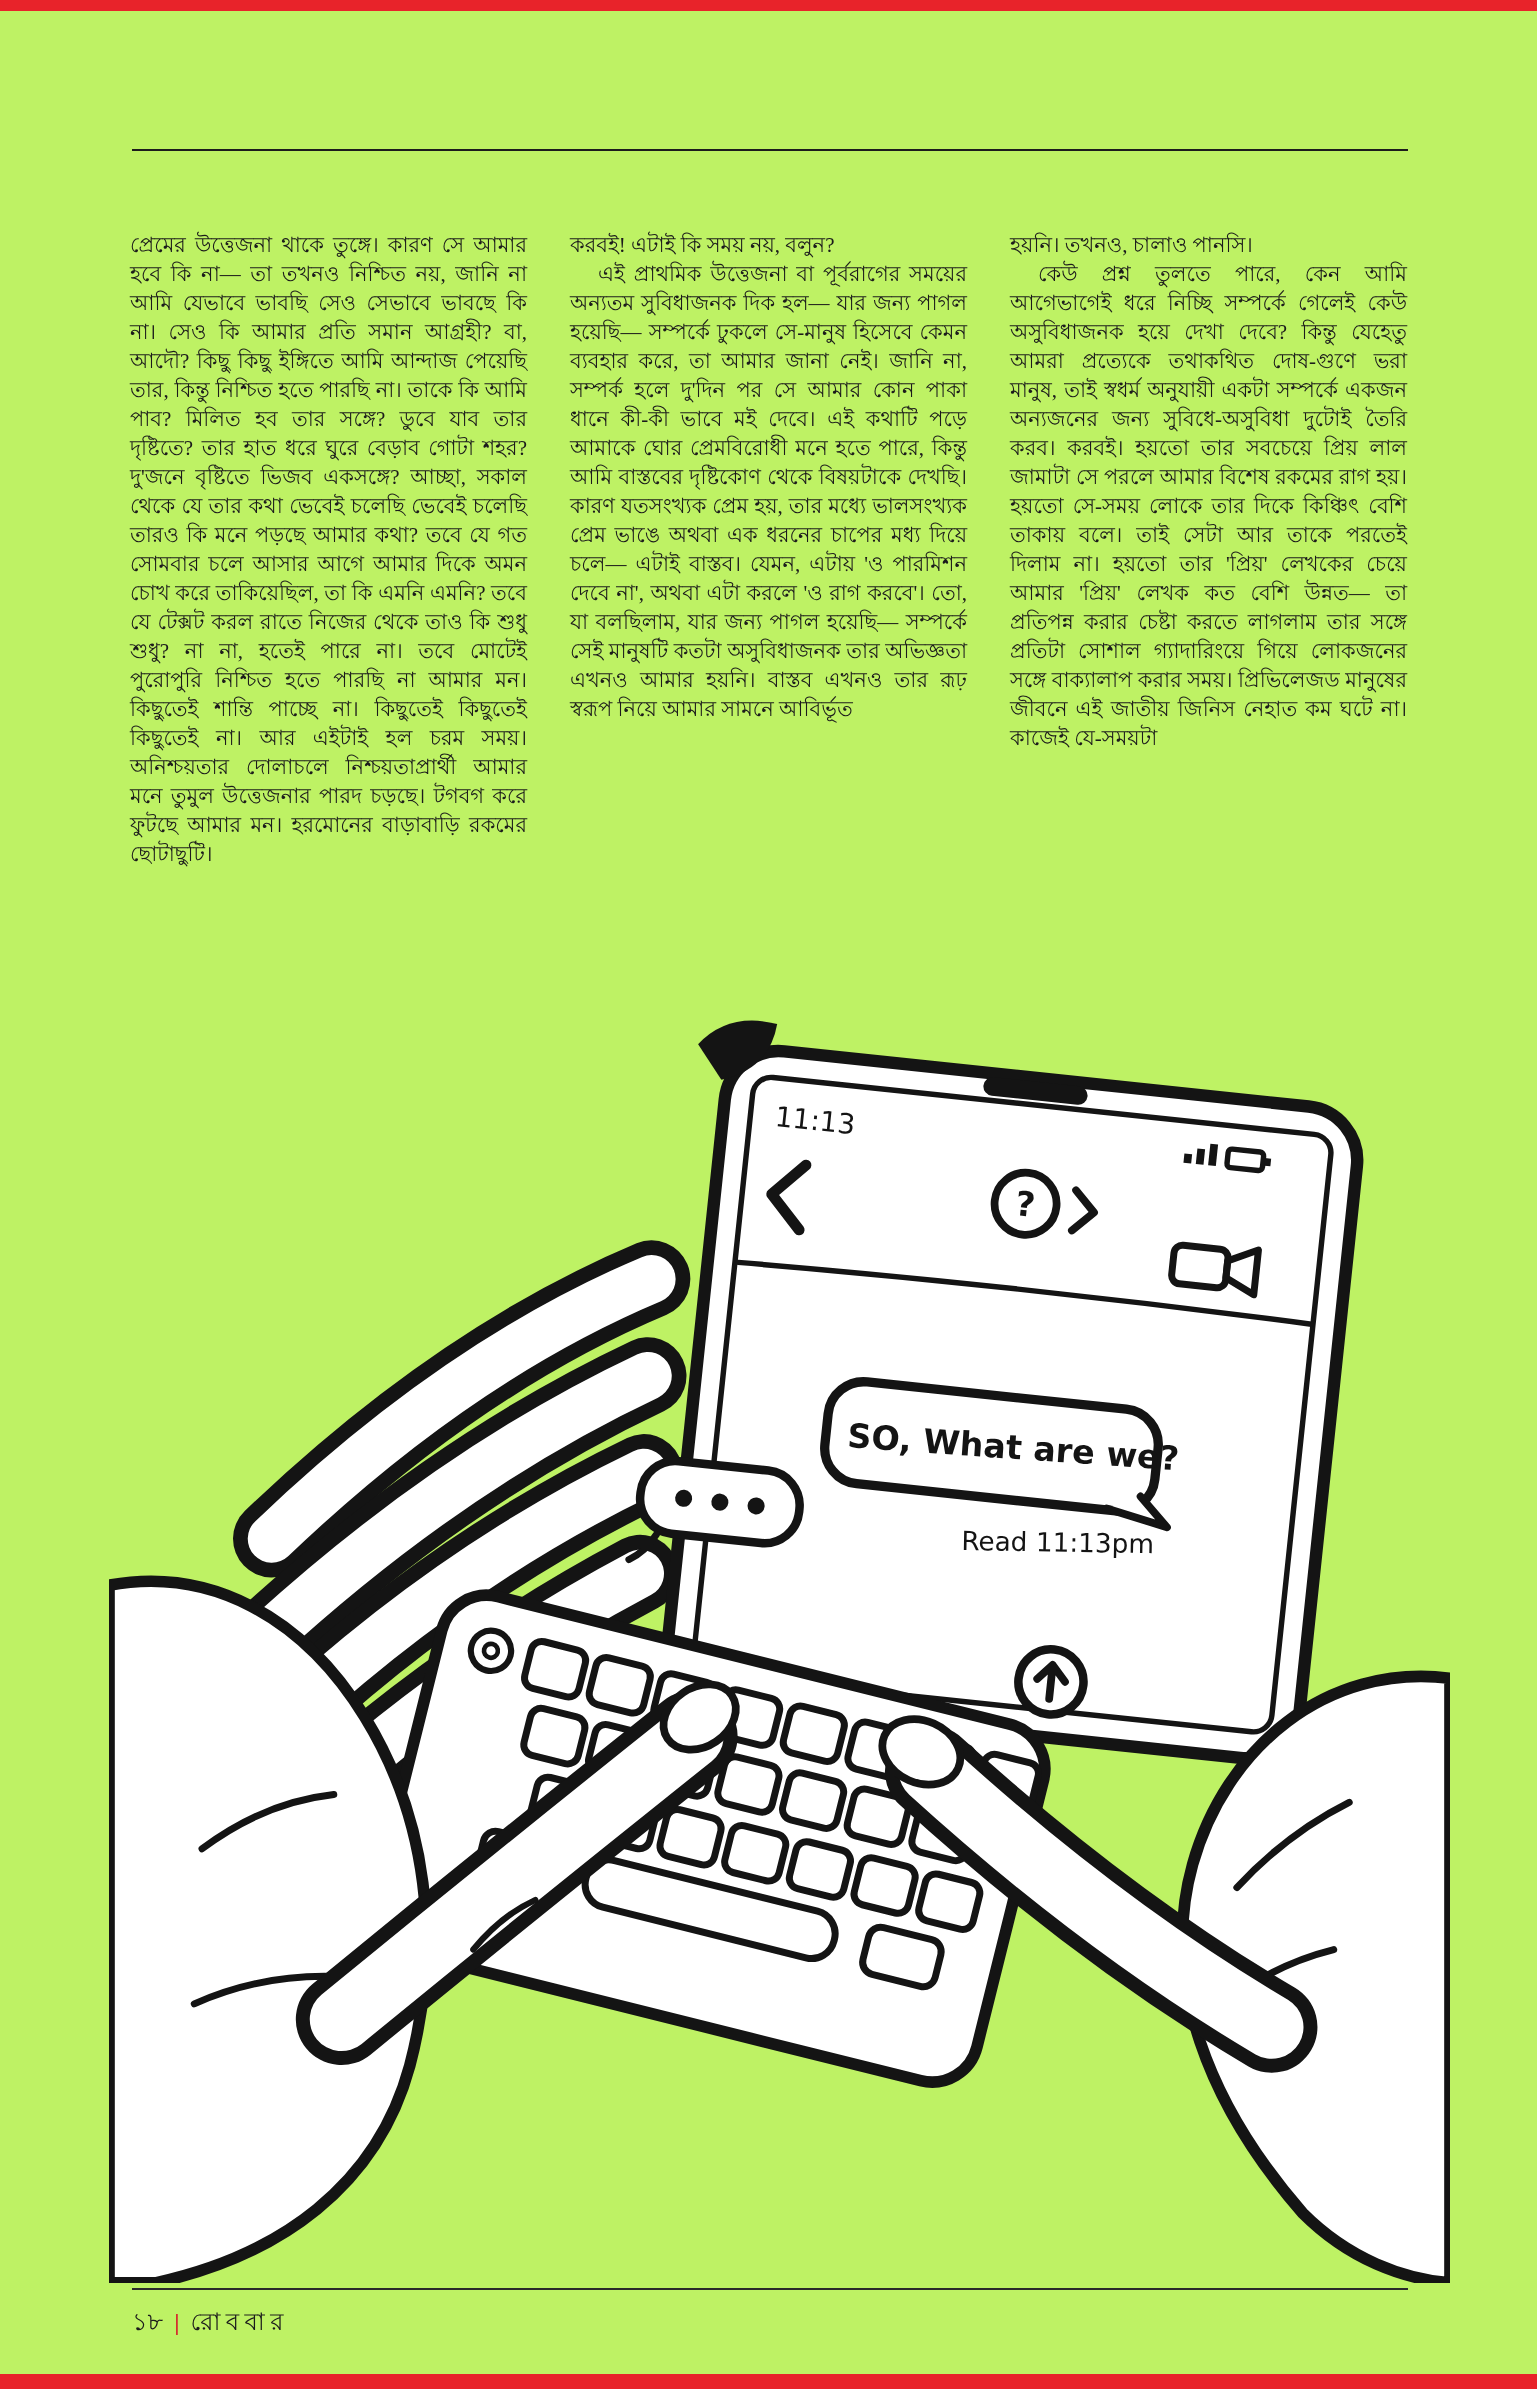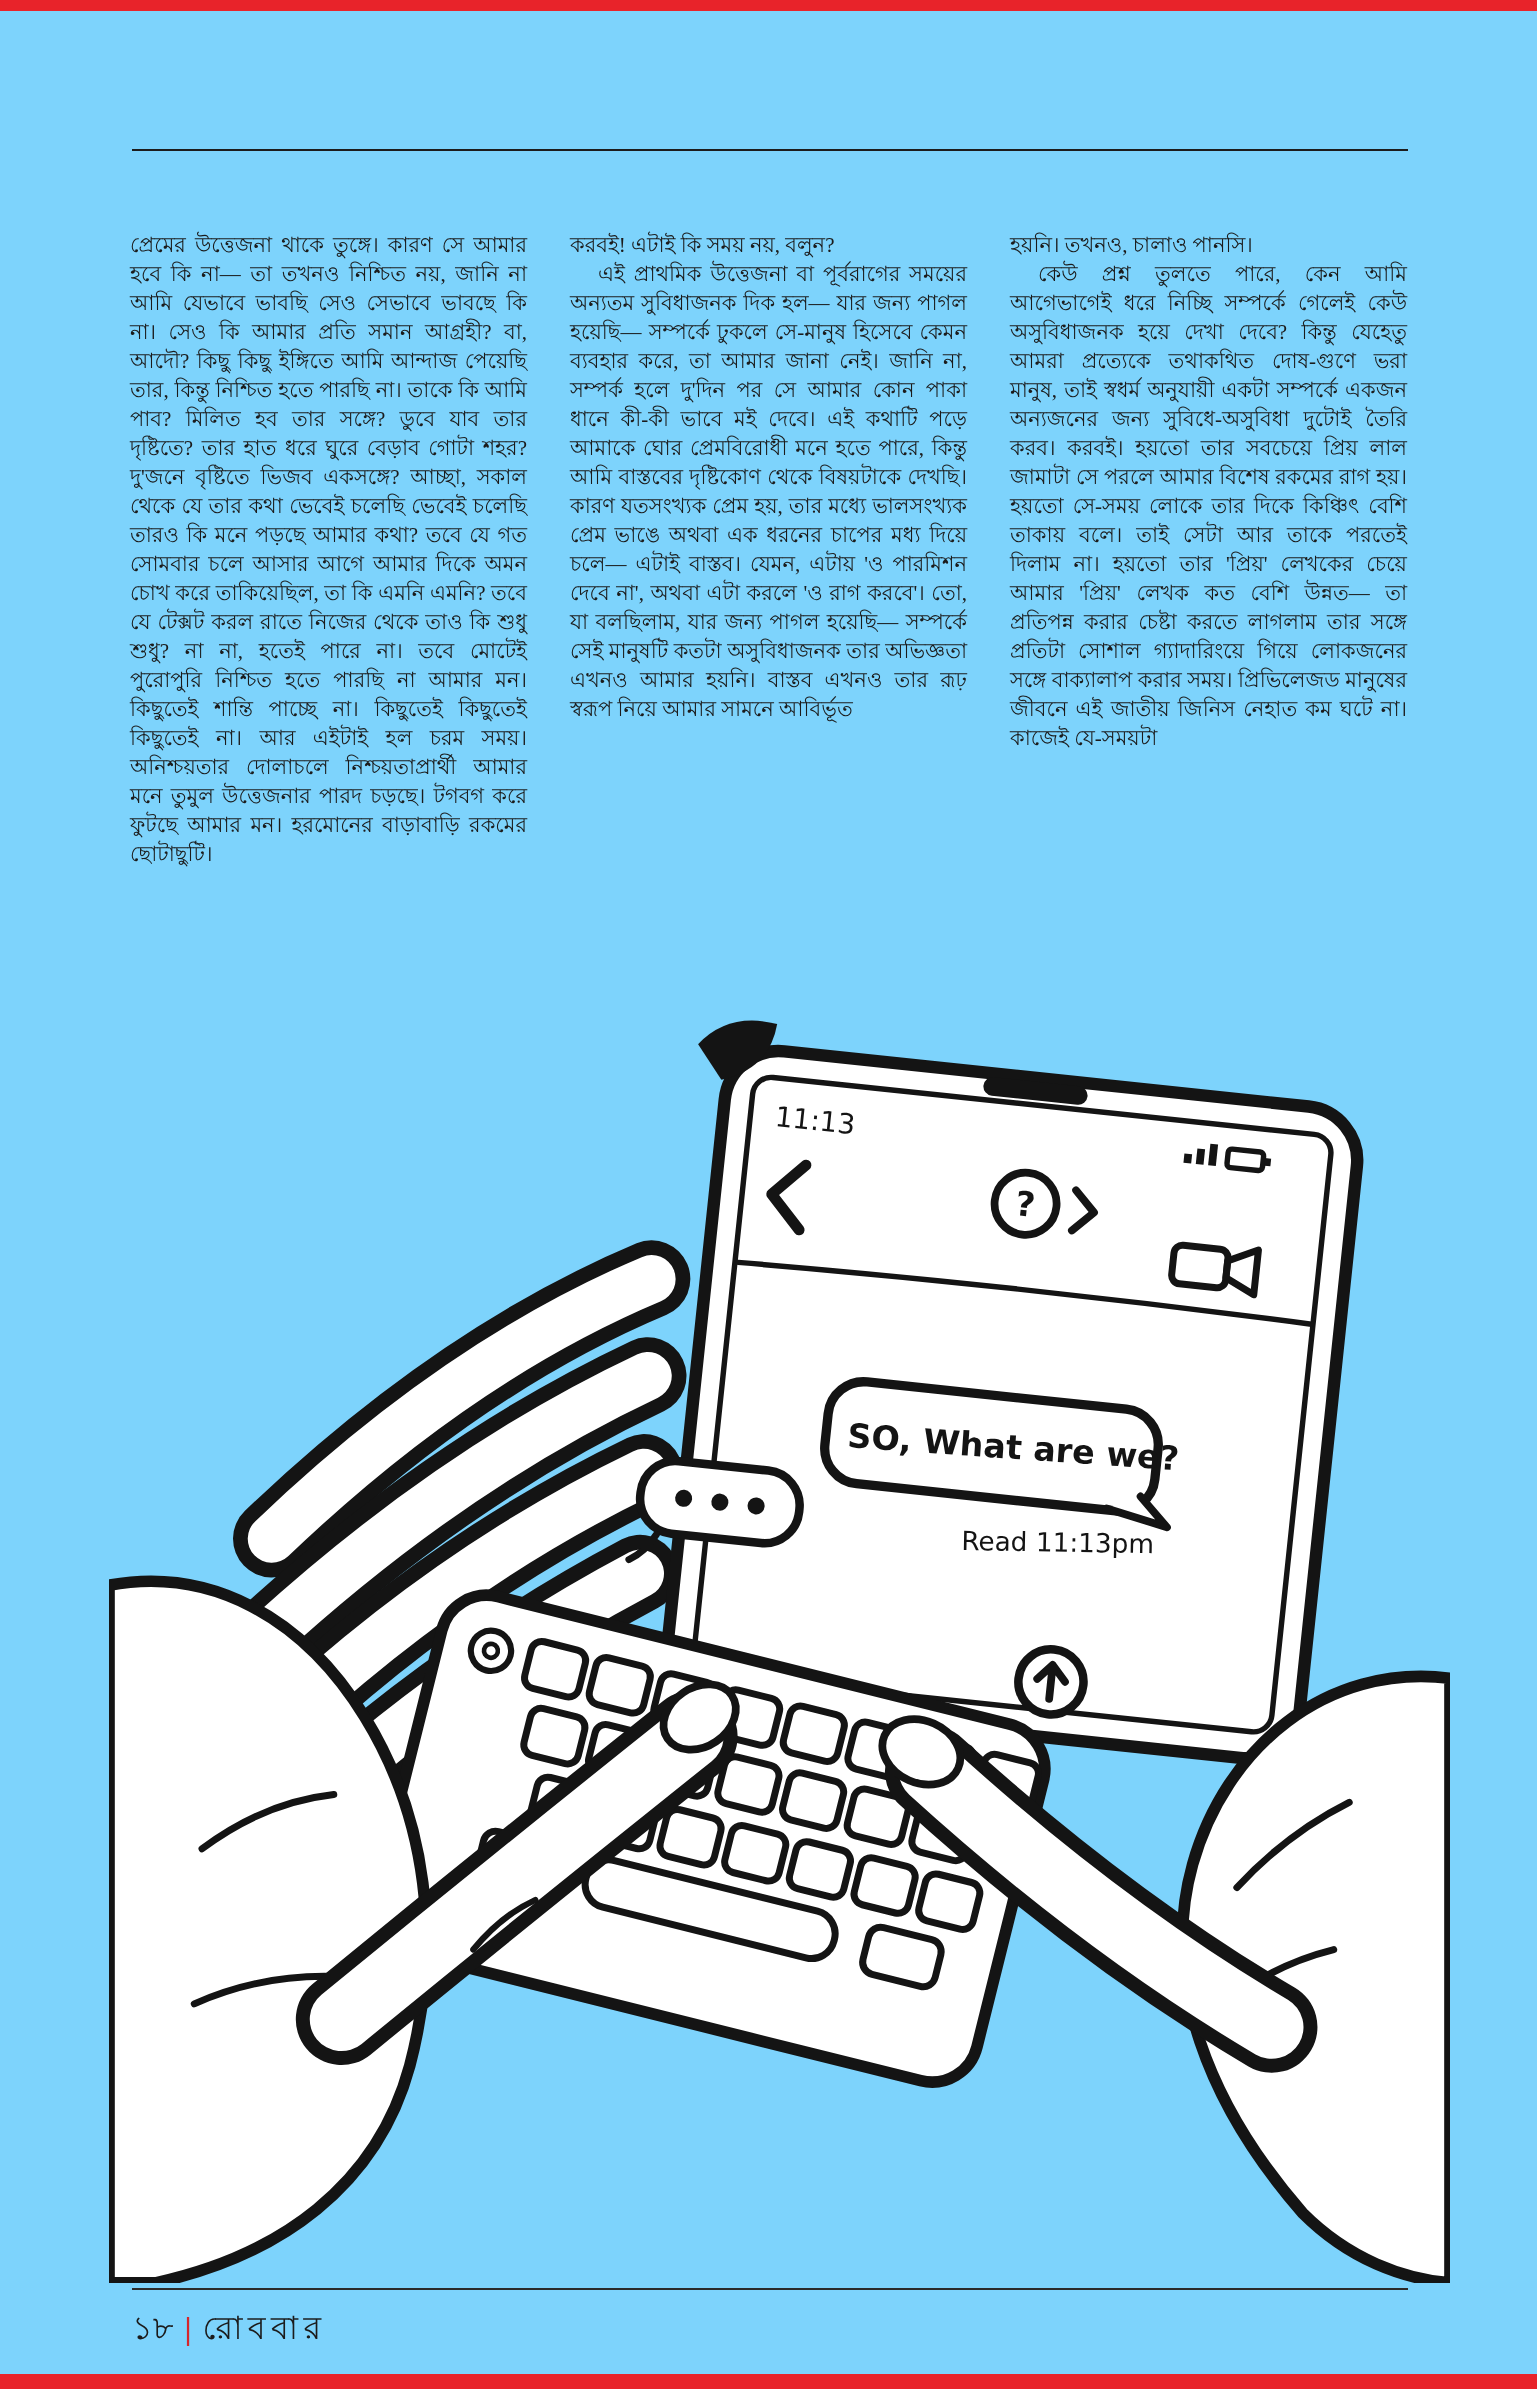--- a/index.html
+++ b/index.html
@@ -1,28 +1,28 @@
 <!DOCTYPE html>
 <html lang="bn" style="font-size:12.4px"><head>
 <meta charset="utf-8">
 <style>
   html,body{margin:0;padding:0;}
   body{background:#ffffff;font-family:"Liberation Serif", serif;}
-  .page{position:relative;width:1538px;height:2389px;background:#7dd3fc;overflow:hidden;}
+  .page{position:relative;width:1538px;height:2389px;background:#bef264;overflow:hidden;}
   .red-bar{position:absolute;left:0;width:1538px;background:#e8232a;}
   .red-bar.top{top:0;height:11px;}
   .red-bar.bottom{bottom:0;height:15.5px;}
   .top-rule{position:absolute;top:149px;left:132px;width:1276px;height:2.3px;background:#1c1c1c;}
   .columns{position:absolute;top:231px;left:130px;width:1277px;display:flex;gap:43px;}
   .column{width:397px;font-size:21px;line-height:29px;text-align:justify;color:#1b1b1b;}
   .column p{margin:0;}
   .column p.indent{text-indent:28px;}
   .illustration{position:absolute;left:109px;top:996px;width:1341px;height:1287px;}
   .footer-rule{position:absolute;top:2288px;left:132px;width:1276px;height:1.6px;background:#2a2a2a;}
-  .footer{position:absolute;top:2303px;left:132px;font-size:32px;color:#1b1b1b;display:flex;align-items:baseline;gap:11px;}
+  .footer{position:absolute;top:2303px;left:132px;font-size:24px;color:#1b1b1b;display:flex;align-items:baseline;gap:11px;}
   .footer .sep{color:#d6252b;font-weight:bold;}
   .footer .mag{letter-spacing:5.4px;}
   svg text{font-family:"DejaVu Sans", sans-serif;}
 </style>
 </head>
 <body>
 
 <div class="page">
 
   <div class="red-bar top"></div>

